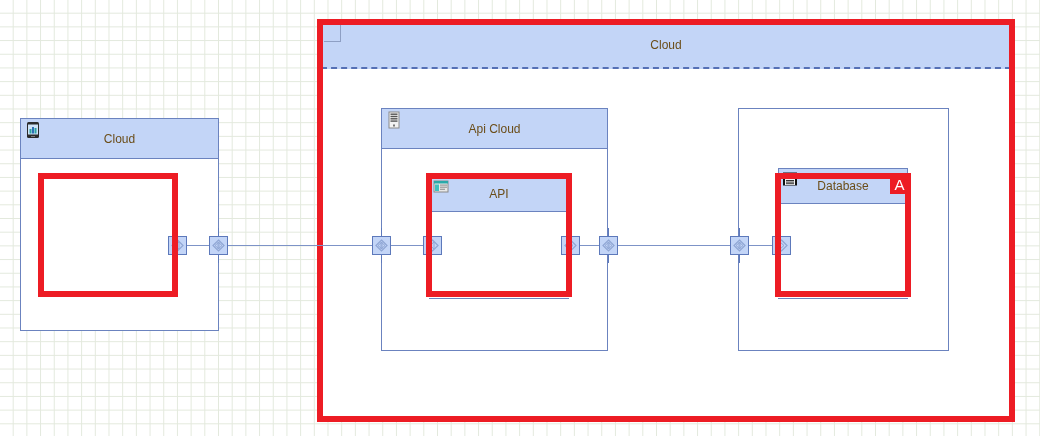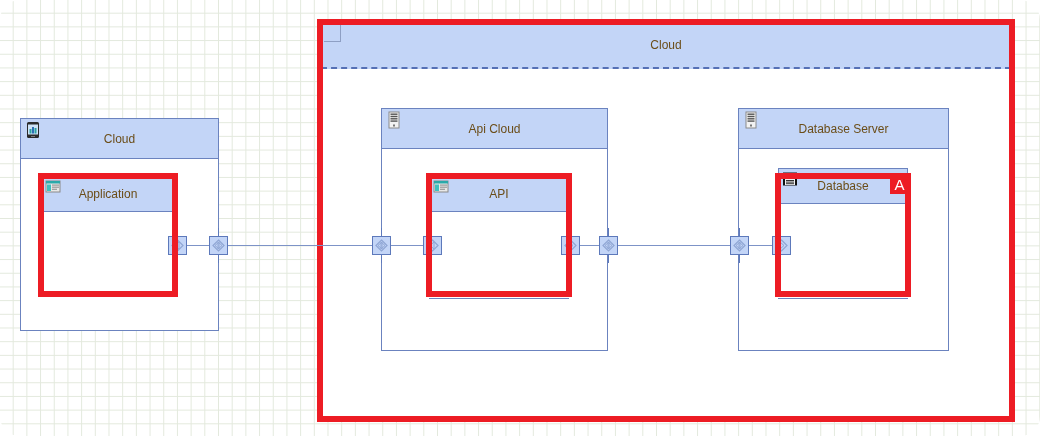--- a/index.html
+++ b/index.html
@@ -19,21 +19,20 @@
     position: relative;
     width: 1040px;
     height: 436px;
     background-color: #ffffff;
     background-image:
       linear-gradient(to right, #e3e9dd 1px, transparent 1px),
       linear-gradient(to bottom, #e3e9dd 1px, transparent 1px);
     background-size: 13.7px 13.7px;
     background-position: -1px -1px;
     overflow: hidden;
-    border-radius: 20px;
   }
 
   
   .node {
     position: absolute;
     box-sizing: border-box;
     border: 1px solid #6b83bf;
     background: #ffffff;
   }
   .node-header {
@@ -252,50 +251,24 @@
           <rect x="5.5" y="9.4" width="7" height="1.4" fill="#555"></rect>
           <rect x="8" y="13.5" width="2" height="2" fill="#777"></rect>
         </svg>
       </span>
       <span class="node-title">Api Cloud</span>
     </div>
     <div class="node-body" style="height:201px;"></div>
   </div>
 
   <div class="node" id="db-server">
-    <div class="node-header">
-      <span class="hdr-icon">
-        <svg width="18" height="18" viewBox="0 0 18 18">
-          <rect x="4" y="1" width="10" height="16" fill="#f2f2f2" stroke="#8a8a8a" stroke-width="1"></rect>
-          <rect x="5.5" y="2.5" width="7" height="1.4" fill="#555"></rect>
-          <rect x="5.5" y="4.8" width="7" height="1.4" fill="#555"></rect>
-          <rect x="5.5" y="7.1" width="7" height="1.4" fill="#555"></rect>
-          <rect x="5.5" y="9.4" width="7" height="1.4" fill="#555"></rect>
-          <rect x="8" y="13.5" width="2" height="2" fill="#777"></rect>
-        </svg>
-      </span>
-      <span class="node-title">Database Server</span>
-    </div>
     <div class="node-body" style="height:201px;"></div>
   </div>
 
   <div class="component" id="application">
-    <div class="node-header">
-      <span class="hdr-icon small">
-        <svg width="16" height="16" viewBox="0 0 16 16">
-          <rect x="1" y="2" width="14" height="11" fill="#e8e8e8" stroke="#8a8a8a" stroke-width="1"></rect>
-          <rect x="1" y="2" width="14" height="2.5" fill="#2aa9a9"></rect>
-          <rect x="2" y="5.5" width="4" height="6.5" fill="#3ec0c0"></rect>
-          <rect x="7" y="5.5" width="7" height="1.2" fill="#9a9a9a"></rect>
-          <rect x="7" y="7.6" width="7" height="1.2" fill="#9a9a9a"></rect>
-          <rect x="7" y="9.7" width="5" height="1.2" fill="#9a9a9a"></rect>
-        </svg>
-      </span>
-      <span class="node-title">Application</span>
-    </div>
     <div class="node-body" style="height:82px;"></div>
   </div>
   <div class="comp-sel" id="application-sel"></div>
 
   <div class="component" id="api">
     <div class="node-header">
       <span class="hdr-icon small">
         <svg width="16" height="16" viewBox="0 0 16 16">
           <rect x="1" y="2" width="14" height="11" fill="#e8e8e8" stroke="#8a8a8a" stroke-width="1"></rect>
           <rect x="1" y="2" width="14" height="2.5" fill="#2aa9a9"></rect>

